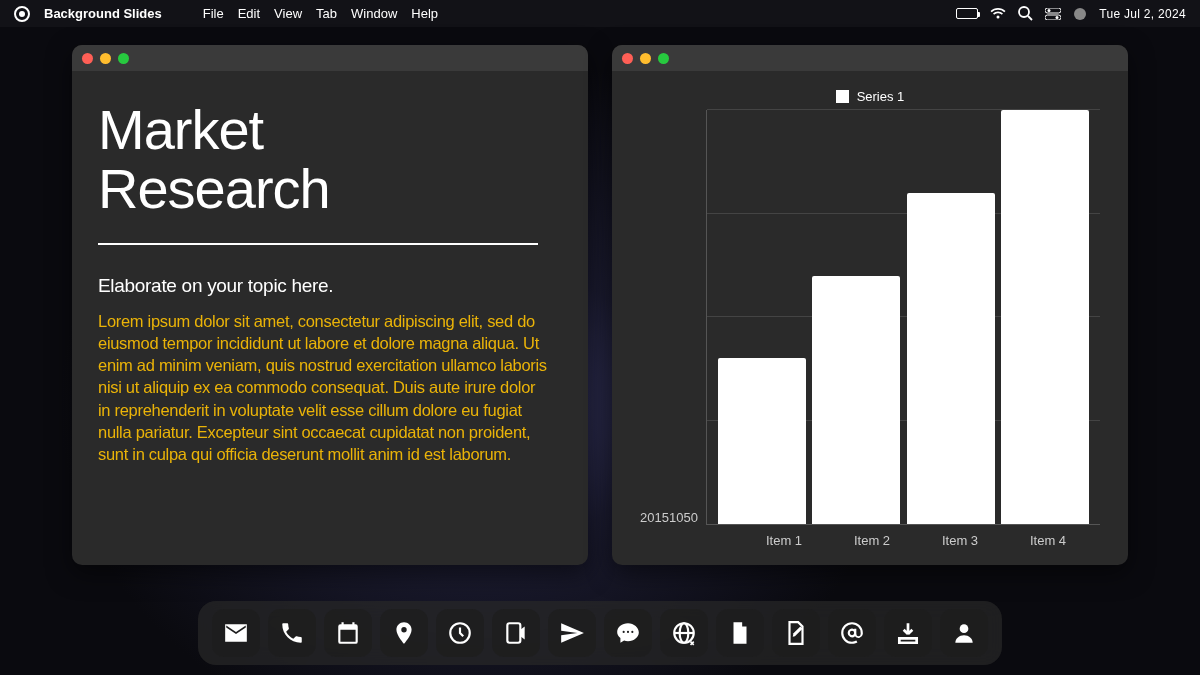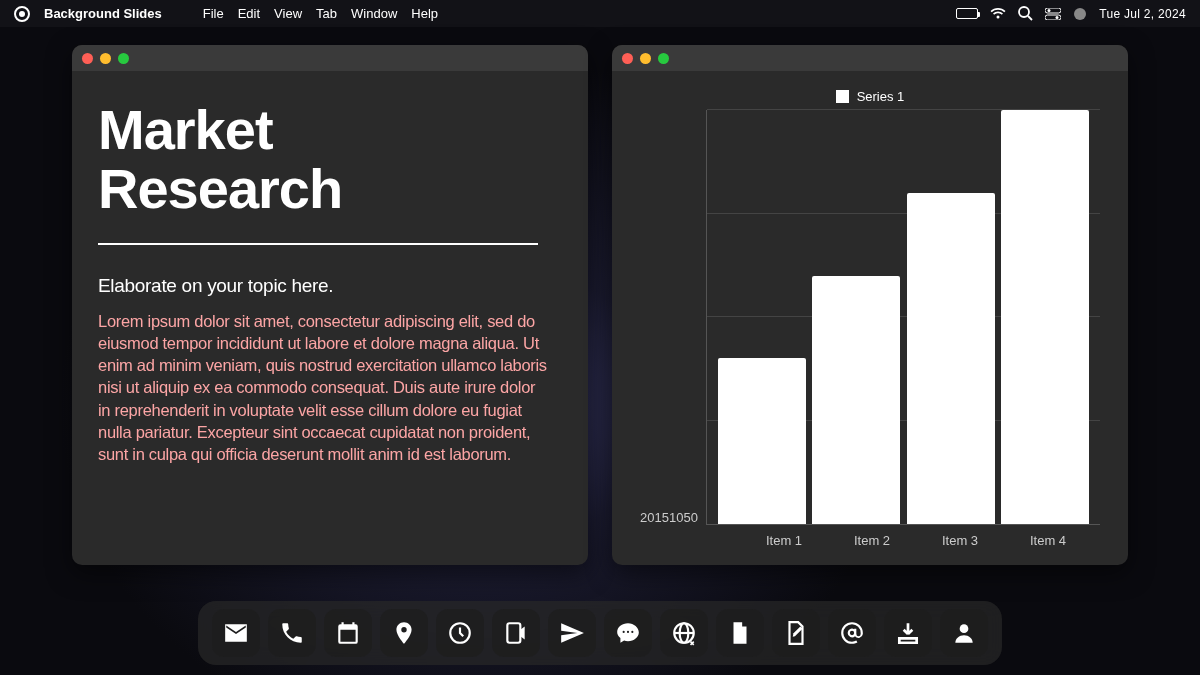--- a/index.html
+++ b/index.html
@@ -14,24 +14,24 @@
 .battery{width:22px;height:11px;border:1px solid #fff;border-radius:2px;position:relative}
 .battery::after{content:'';position:absolute;right:-3px;top:3px;width:2px;height:5px;background:#fff;border-radius:0 1px 1px 0}
 .battery-fill{background:#fff;height:100%;width:70%;border-radius:1px}
 .date-text{font-size:12px;letter-spacing:0.3px}
 .windows{display:flex;gap:24px;padding:18px 72px 0}
 .window{background:#2a2a2a;border-radius:10px;overflow:hidden;flex:1;height:520px;box-shadow:0 8px 24px rgba(0,0,0,0.5)}
 .titlebar{height:26px;background:#3a3a3a;display:flex;align-items:center;padding:0 10px;gap:7px}
 .tl-btn{width:11px;height:11px;border-radius:50%}
 .red{background:#ff5f56}.yellow{background:#ffbd2e}.green{background:#27c93f}
 .left-content{padding:30px 26px}
-.left-title{font-size:56px;font-weight:700;line-height:1.05;letter-spacing:-1px;margin-bottom:24px}
+.left-title{font-size:56px;font-weight:400;line-height:1.05;letter-spacing:-1px;margin-bottom:24px}
 .divider{height:2px;background:#fff;margin-bottom:30px;width:440px}
 .subtitle{font-size:19px;margin-bottom:13px;letter-spacing:-0.3px}
-.body-text{font-size:16.5px;line-height:1.35;color:#fca5a5;letter-spacing:-0.3px;max-width:450px}
+.body-text{font-size:16.5px;line-height:1.35;color:#eab308;letter-spacing:-0.3px;max-width:450px}
 .chart-area{padding:18px 28px 10px 28px;height:calc(100% - 26px);display:flex;flex-direction:column}
 .legend{display:flex;justify-content:center;align-items:center;gap:8px;font-size:13px;margin-bottom:6px}
 .legend-swatch{width:13px;height:13px;background:#fff}
 .chart-body{flex:1;display:flex;position:relative}
 .y-axis{display:flex;justify-content:space-between;align-items:flex-end;padding-right:8px;font-size:13px;color:#ccc;padding-bottom:30px}
 .plot{flex:1;position:relative;border-left:1px solid #555;border-bottom:1px solid #555;margin-bottom:30px}
 .gridline{position:absolute;left:0;right:0;height:1px;background:#444}
 .bars{position:absolute;inset:0;display:flex;align-items:flex-end;justify-content:space-around;padding:0 8px}
 .bar{background:#fff;width:88px;border-radius:2px 2px 0 0}
 .x-labels{position:absolute;bottom:-24px;left:0;right:0;display:flex;justify-content:flex-end;font-size:13px;color:#ccc;padding:0 8px}

